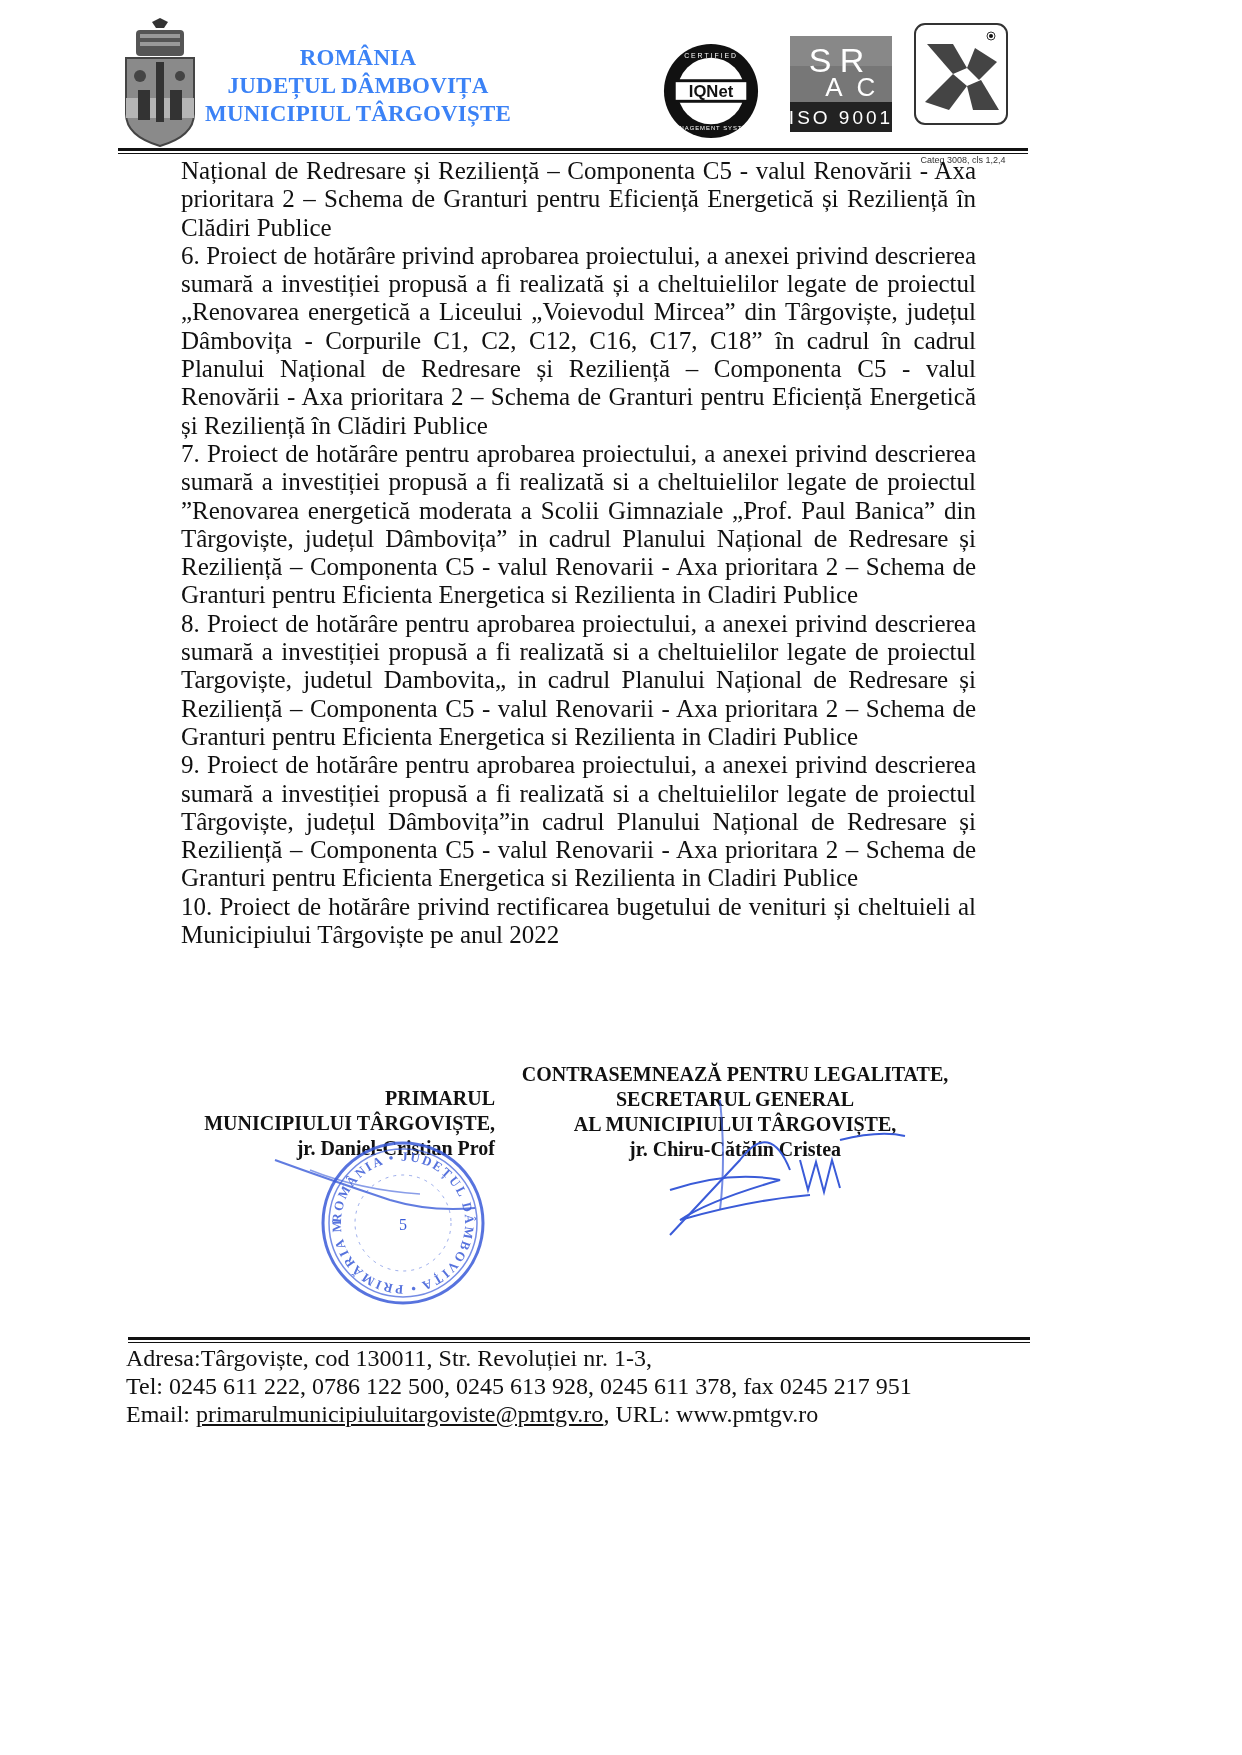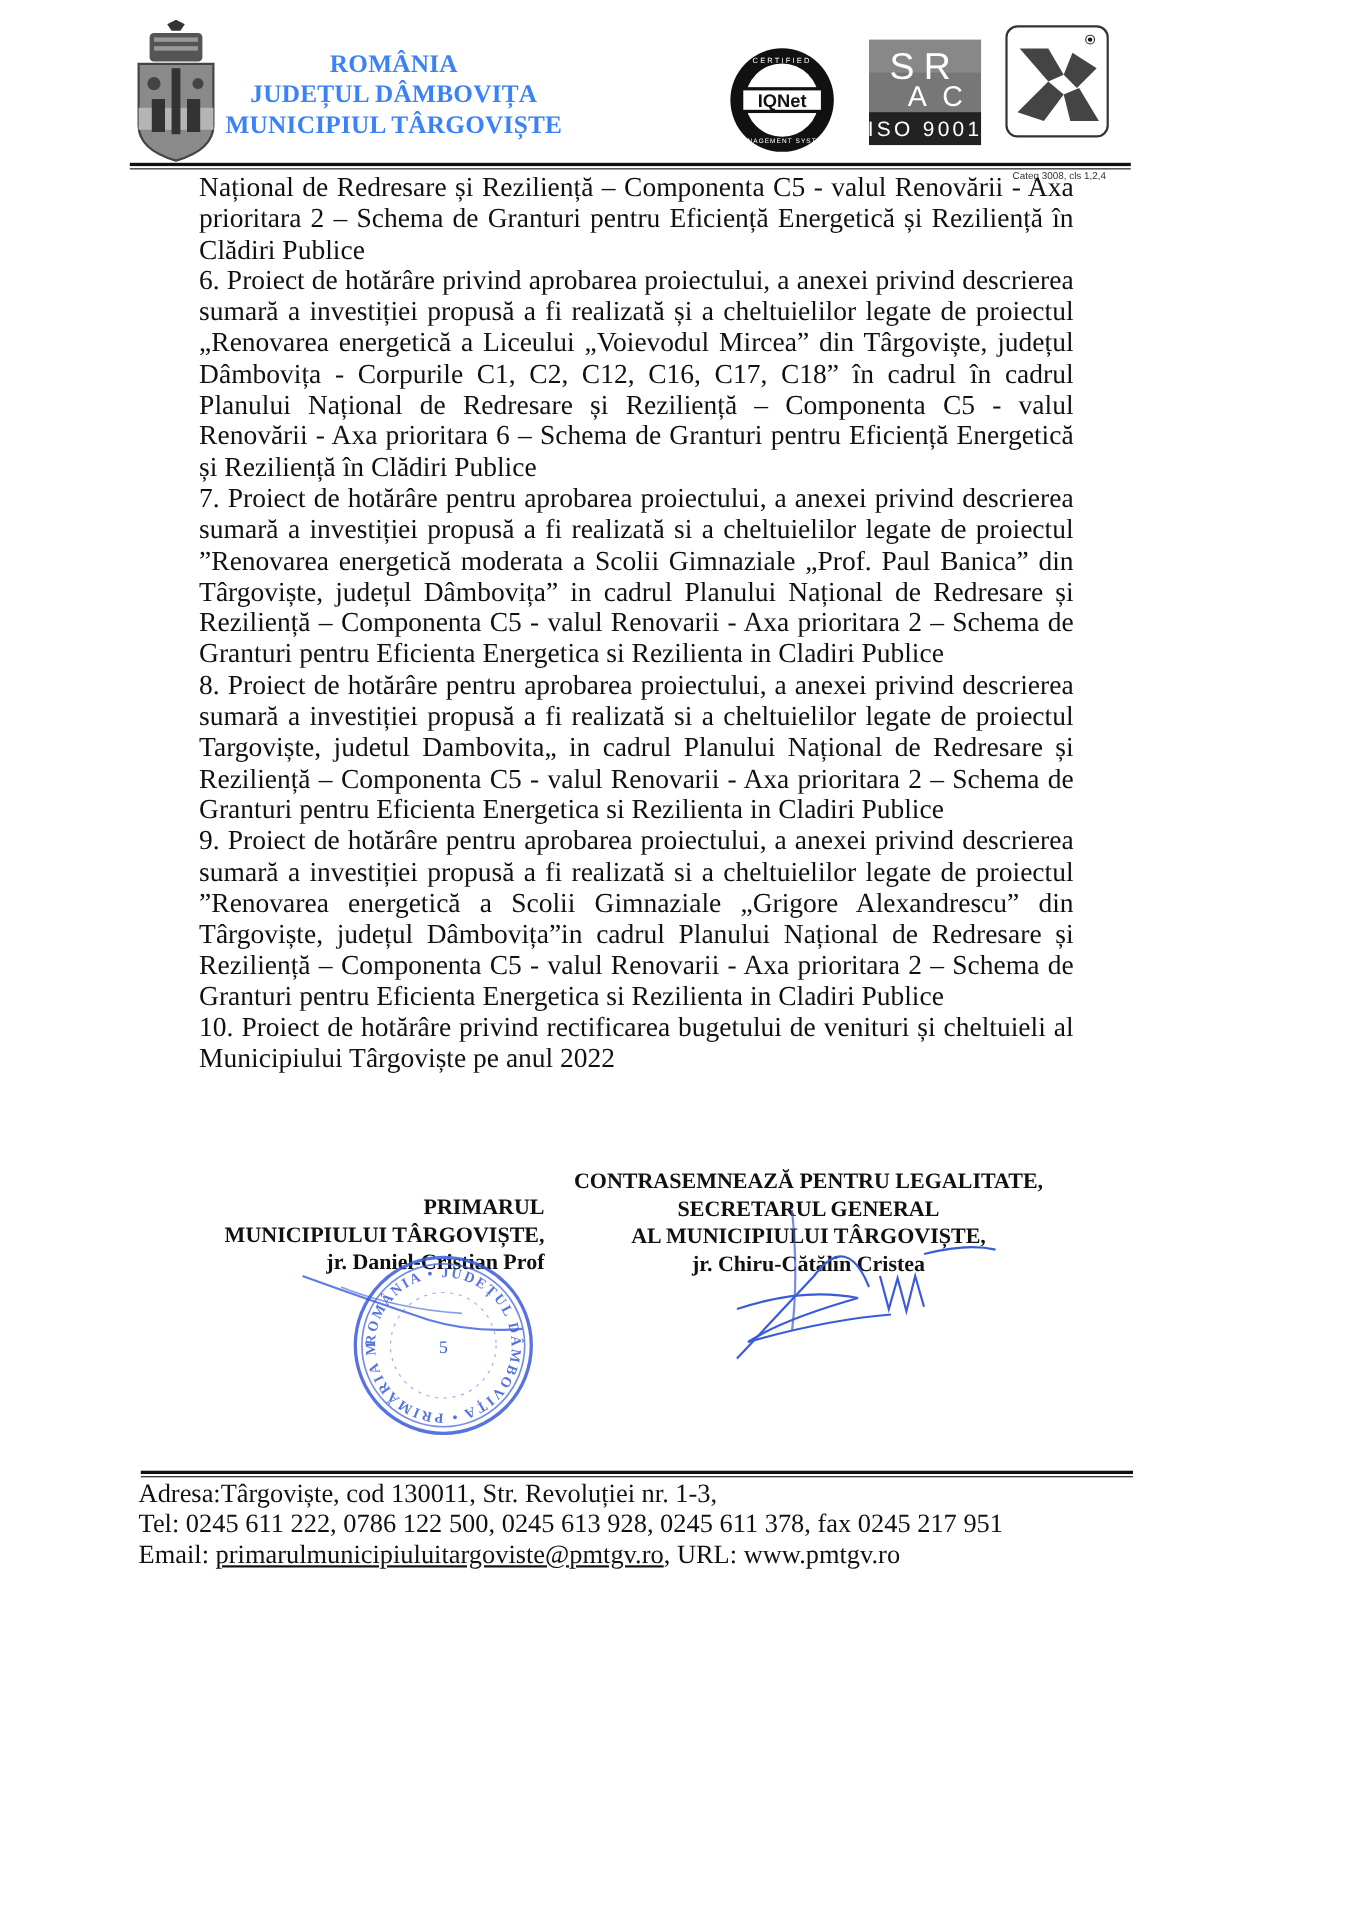--- a/index.html
+++ b/index.html
@@ -91,36 +91,35 @@
 
 <div class="abs body-text" id="body-lines">
     <span class="line">Național de Redresare și Reziliență – Componenta  C5 - valul Renovării - Axa</span>
     <span class="line">prioritara 2 – Schema de Granturi pentru Eficiență Energetică și Reziliență în</span>
     <span class="line last">Clădiri Publice</span>
     <span class="line">6. Proiect de hotărâre privind aprobarea proiectului, a anexei privind descrierea</span>
     <span class="line">sumară a investiției propusă a fi realizată și a cheltuielilor legate de proiectul</span>
     <span class="line">„Renovarea energetică a Liceului „Voievodul Mircea” din Târgoviște, județul</span>
     <span class="line">Dâmbovița - Corpurile C1, C2, C12, C16, C17, C18” în cadrul în cadrul</span>
     <span class="line">Planului Național de Redresare și Reziliență – Componenta  C5 - valul</span>
-    <span class="line">Renovării - Axa prioritara 6 – Schema de Granturi pentru Eficiență Energetică</span>
+    <span class="line">Renovării - Axa prioritara 2 – Schema de Granturi pentru Eficiență Energetică</span>
     <span class="line last">și Reziliență în Clădiri Publice</span>
     <span class="line">7. Proiect de hotărâre pentru aprobarea proiectului, a anexei privind descrierea</span>
     <span class="line">sumară a investiției propusă a fi realizată si a cheltuielilor legate de proiectul</span>
     <span class="line">”Renovarea energetică moderata a Scolii Gimnaziale „Prof. Paul Banica” din</span>
     <span class="line">Târgoviște, județul Dâmbovița” in cadrul Planului Național de Redresare și</span>
     <span class="line">Reziliență – Componenta C5 - valul Renovarii - Axa prioritara 2 – Schema de</span>
     <span class="line last">Granturi pentru Eficienta Energetica si Rezilienta in Cladiri Publice</span>
     <span class="line">8. Proiect de hotărâre pentru aprobarea proiectului, a anexei privind descrierea</span>
     <span class="line">sumară a investiției propusă a fi realizată si a cheltuielilor legate de proiectul</span>
     <span class="line">Targoviște, judetul Dambovita„ in cadrul Planului Național de Redresare și</span>
     <span class="line">Reziliență – Componenta C5 - valul Renovarii - Axa prioritara 2 – Schema de</span>
     <span class="line last">Granturi pentru Eficienta Energetica si Rezilienta in Cladiri Publice</span>
     <span class="line">9. Proiect de hotărâre pentru aprobarea proiectului, a anexei privind descrierea</span>
     <span class="line">sumară a investiției propusă a fi realizată si a cheltuielilor legate de proiectul</span>
-    <span class="line">”Renovarea energetică a Scolii Gimnaziale „Grigore Alexandrescu” din</span>
     <span class="line">Târgoviște, județul Dâmbovița”in cadrul Planului Național de Redresare și</span>
     <span class="line">Reziliență – Componenta C5 - valul Renovarii - Axa prioritara 2 – Schema de</span>
     <span class="line last">Granturi pentru Eficienta Energetica si Rezilienta in Cladiri Publice</span>
     <span class="line">10.  Proiect de hotărâre privind rectificarea bugetului de venituri și cheltuieli al</span>
     <span class="line last">Municipiului Târgoviște pe anul 2022</span>
   </div>
 
 <div class="abs sig-left">
   <div>PRIMARUL</div>
   <div>MUNICIPIULUI TÂRGOVIȘTE,</div>

